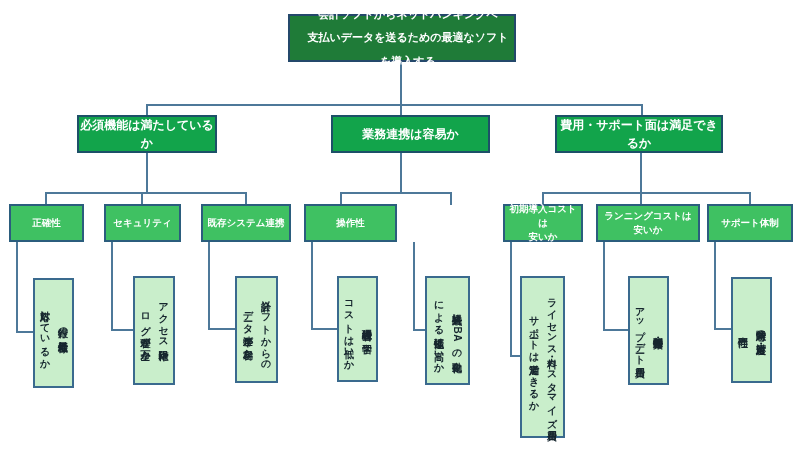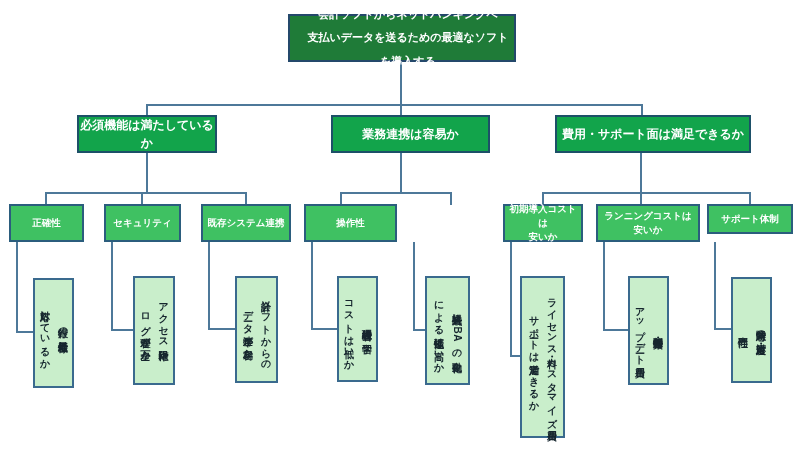--- a/index.html
+++ b/index.html
@@ -15,30 +15,30 @@
       font-weight:bold;font-size:9.5px;line-height:1.5;}
   .l4{background:#c9eecb;border:2px solid #3a6a8e;color:#16262e;
       font-weight:bold;font-size:10px;writing-mode:vertical-rl;
       letter-spacing:0.5px;line-height:1.8;}
   .ln{position:absolute;background:#4d7899;}
 
   
   #n-root{left:288px;top:14px;width:228px;height:48px;}
   #n-b0{left:77px; top:115px;width:140px;height:38px;}
   #n-b1{left:331px;top:115px;width:159px;height:38px;}
-  #n-b2{left:555px;top:115px;width:196px;height:38px;}
+  #n-b2{left:555px;top:115px;width:168px;height:38px;}
 
   #n-c00{left:9px;  top:204px;width:75px;height:38px;}
   #n-c01{left:104px;top:204px;width:77px;height:38px;}
   #n-c02{left:201px;top:204px;width:90px;height:38px;}
   #n-c10{left:304px;top:204px;width:93px;height:38px;}
   #n-c11{left:406px;top:204px;width:90px;height:38px;}
   #n-c20{left:503px;top:204px;width:80px;height:38px;}
   #n-c21{left:596px;top:204px;width:104px;height:38px;}
-  #n-c22{left:707px;top:204px;width:86px;height:30px;}
+  #n-c22{left:707px;top:204px;width:86px;height:38px;}
 
   #n-d00{left:33px; top:278px;width:41px;height:110px;}
   #n-d01{left:133px;top:276px;width:42px;height:109px;}
   #n-d02{left:235px;top:276px;width:43px;height:107px;}
   #n-d10{left:337px;top:276px;width:41px;height:106px;}
   #n-d11{left:425px;top:276px;width:45px;height:109px;}
   #n-d20{left:520px;top:276px;width:45px;height:162px;}
   #n-d21{left:628px;top:276px;width:41px;height:109px;}
   #n-d22{left:731px;top:277px;width:41px;height:106px;}
 </style>

